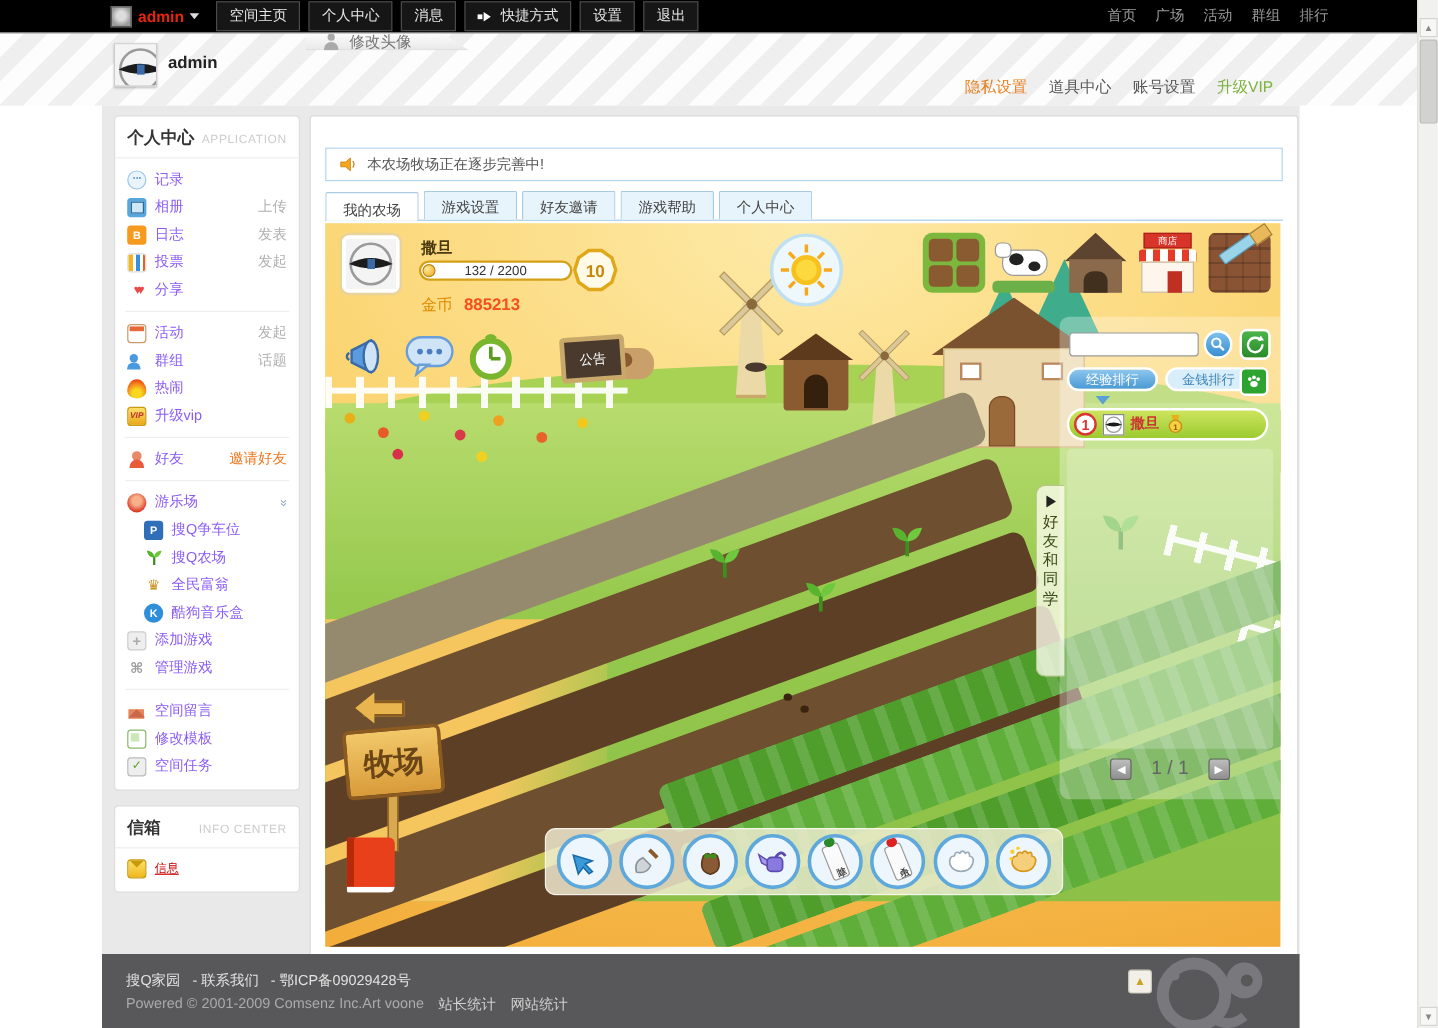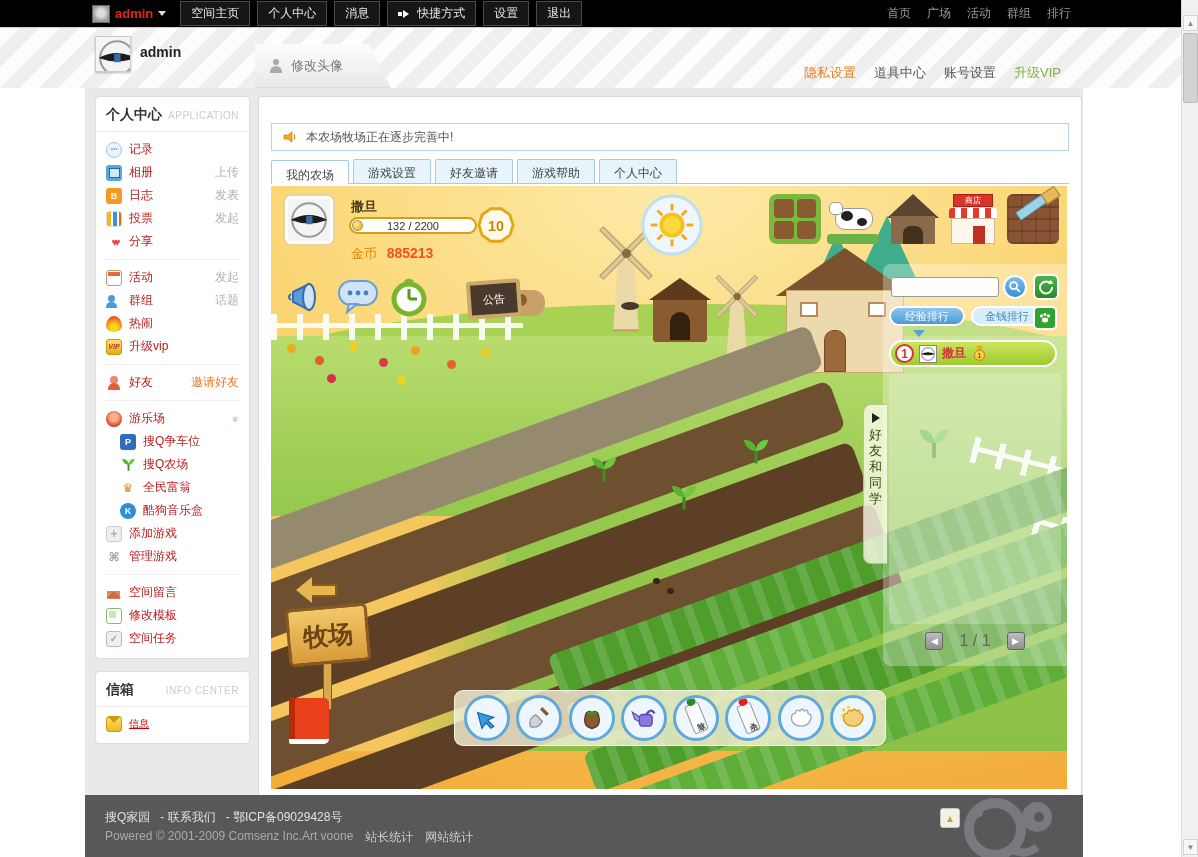--- a/index.html
+++ b/index.html
@@ -11,30 +11,30 @@
   .topbar { position:absolute; left:0; top:0; width:1181px; height:28px; background:#000;
     display:flex; align-items:center; border-bottom:1px solid #cfcfcf; }
   .tb-user { display:flex; align-items:center; gap:5px; margin-left:92px; margin-right:14px; cursor:pointer; }
   .tb-ava { width:18px; height:18px; background:radial-gradient(circle at 50% 45%, #ddd 30%, #9a9a9a 70%); border:1px solid #666; }
   .tb-name { color:#e8250c; font-weight:bold; font-size:13px; }
   .tb-caret { width:0; height:0; border:4px solid transparent; border-top:5px solid #ddd; margin-top:4px; }
   .tb-btn { background:#161616; border:1px solid #4a4a4a; color:#e6e6e6; font-size:12px;
     padding:3px 10px; margin-right:7px; display:flex; align-items:center; gap:4px; cursor:pointer; }
   .arr-bar { width:4px; height:4px; background:#fff; display:inline-block; }
   .arr { width:0; height:0; border:4px solid transparent; border-left:6px solid #fff; display:inline-block; margin-left:-3px; }
-  .tb-right { margin-left:auto; margin-right:110px; display:flex; gap:16px; }
+  .tb-right { margin-left:auto; margin-right:74px; display:flex; gap:16px; }
   .tb-right a { color:#9a9a9a; font-size:12px; cursor:pointer; }
 
   
   .hdr { position:absolute; left:0; top:28px; width:1181px; height:60px;
     background:repeating-linear-gradient(135deg,#fdfdfd 0 14px,#efefef 14px 28px); }
   .hdr-ava { position:absolute; left:95px; top:8px; width:36px; height:36px; background:#fff;
     border:1px solid #ccc; box-shadow:0 1px 2px rgba(0,0,0,.25); overflow:hidden; }
   .hdr-name { position:absolute; left:140px; top:16px; font-size:14px; font-weight:bold; color:#222; }
-  .avatar-tab { position:absolute; left:255px; top:16px; width:136px; height:44px;
+  .avatar-tab { position:absolute; left:255px; top:0; width:136px; height:14px;
     background:linear-gradient(#fcfcfc,#e9e9e9); clip-path:polygon(0 0,calc(100% - 22px) 0,100% 100%,0 100%);
     display:flex; align-items:center; gap:8px; padding-left:14px; color:#777; font-size:13px; cursor:pointer;
     border-bottom:1px solid #ddd; }
   .person-ic { width:14px; height:14px; position:relative; }
   .person-ic::before { content:""; position:absolute; left:4px; top:0; width:6px; height:6px; border-radius:50%; background:#aaa; }
   .person-ic::after { content:""; position:absolute; left:1px; top:7px; width:12px; height:7px; border-radius:6px 6px 0 0; background:#aaa; }
   .hdr-links { position:absolute; right:120px; bottom:6px; display:flex; gap:18px; font-size:13px; }
   .hdr-links a { cursor:pointer; }
   .c-orange { color:#e87f1e; } .c-dark { color:#555; } .c-green { color:#7cb33f; }
 
@@ -42,21 +42,21 @@
   .wrap { position:absolute; left:85px; top:88px; width:998px; height:707px; background:#e9e9e9; }
 
   
   .sidebar { position:absolute; left:10px; top:8px; width:155px; }
   .panel { background:#fff; border:1px solid #ddd; border-radius:4px; margin-bottom:12px; padding-bottom:8px; }
   .p-head { display:flex; align-items:baseline; justify-content:space-between; padding:9px 10px 7px 10px; border-bottom:1px solid #eee; margin-bottom:6px; }
   .p-title { font-size:14px; font-weight:bold; color:#333; }
   .p-sub { font-size:10px; color:#ccc; letter-spacing:.5px; }
   .s-item { display:flex; align-items:center; gap:7px; padding:3px 10px; font-size:12px; }
   .s-item.indent { padding-left:24px; }
-  .s-label { color:#b91c1c; cursor:pointer; }
+  .s-label { color:#8b5cf6; cursor:pointer; }
   .s-action { margin-left:auto; color:#b0b0b0; cursor:pointer; }
   .s-action.org { color:#f07820; }
   .s-div { border-top:1px solid #efefef; margin:6px 8px; }
   .chev { margin-left:auto; color:#8fa8c8; font-size:11px; transform:rotate(90deg); }
   .icn { width:16px; height:16px; border-radius:3px; flex:0 0 16px; position:relative;
     display:flex; align-items:center; justify-content:center; font-size:9px; font-weight:bold; color:#fff; }
   .i-record { background:#eaf4fd; border:1px solid #9cc7ea; border-radius:8px; color:#6a9ed0; font-size:10px; letter-spacing:-1px; }
   .i-album { background:#58a7dc; } .i-album::after { content:""; width:9px; height:8px; background:#cfe8f7; border:1px solid #2a6a9a; }
   .i-blog { background:#f59a1e; color:#fff; }
   .i-poll { background:linear-gradient(90deg,#f5b41e 0 4px,#fff 4px 6px,#3a8ede 6px 10px,#fff 10px 12px,#e8611e 12px 16px); border:1px solid #ddd; }

